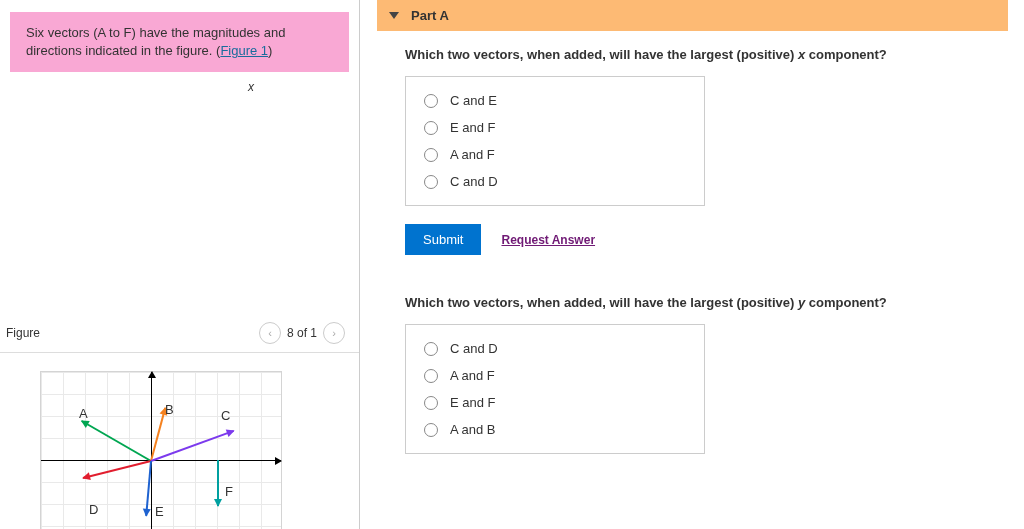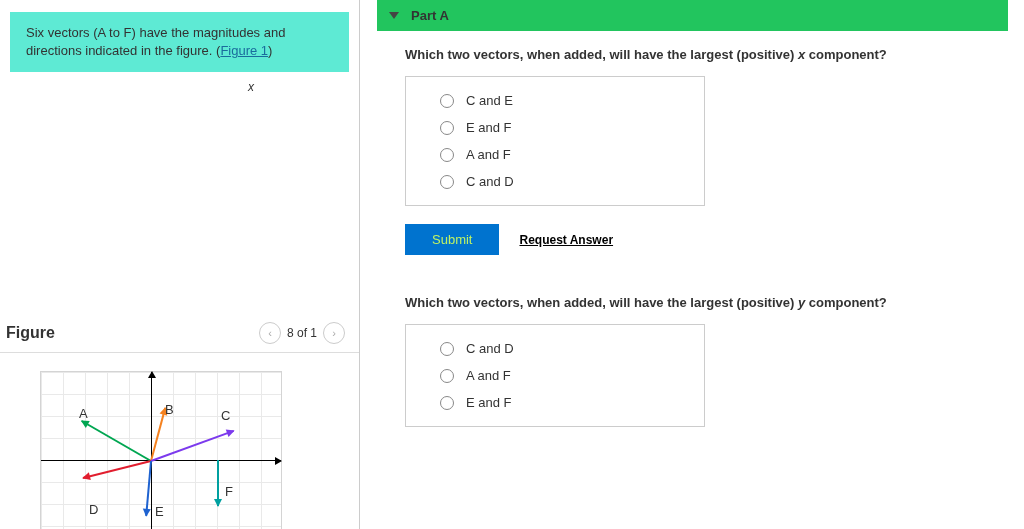--- a/index.html
+++ b/index.html
@@ -21,35 +21,35 @@
     border-right: 1px solid #ccc;
   }
   .right-pane {
     position: absolute;
     left: 361px; top: 0;
     width: 663px;
     height: 529px;
     padding: 0 16px;
   }
   .problem-box {
-    background: #5eead4;
+    background: #f9a8d4;
     padding: 12px 16px;
     margin: 0 10px 18px 10px;
     line-height: 1.4;
   }
   .figure-link { color: #1a6c9c; text-decoration: underline; cursor: pointer; }
   .figure-header {
     display: flex;
     align-items: center;
     justify-content: space-between;
     padding: 0 14px 8px 6px;
     border-bottom: 1px solid #ddd;
     margin-top: 250px;
   }
-  .figure-title { font-weight: bold; font-size: 16px; }
+  .figure-title { font-weight: normal; font-size: 12px; }
   .pager { display: flex; align-items: center; gap: 6px; font-size: 12px; }
   .pager-btn {
     width: 22px; height: 22px; border: 1px solid #ccc; border-radius: 50%;
     display: inline-flex; align-items: center; justify-content: center;
     color: #aaa; font-size: 11px; cursor: pointer; background: #fff;
   }
   .figure-body { padding: 18px 0 0 40px; }
   .chart {
     position: relative;
     width: 242px; height: 162px;
@@ -68,54 +68,54 @@
   .vec-A { background:#00a651; color:#00a651; width:80px; left:110px; top:88px; transform: rotate(-150deg); }
   .vec-B { background:#f58220; color:#f58220; width:55px; left:110px; top:88px; transform: rotate(-75deg); }
   .vec-C { background:#7c3aed; color:#7c3aed; width:88px; left:110px; top:88px; transform: rotate(-20deg); }
   .vec-D { background:#e11d2e; color:#e11d2e; width:70px; left:110px; top:88px; transform: rotate(166deg); }
   .vec-E { background:#1e62d0; color:#1e62d0; width:55px; left:110px; top:88px; transform: rotate(95deg); }
   .vec-F { position:absolute; width:2px; height:46px; left:176px; top:88px; background:#00a0a0; }
   .vec-F::after { content:""; position:absolute; bottom:-1px; left:-3px; border-top:8px solid #00a0a0; border-left:4px solid transparent; border-right:4px solid transparent; }
   .vlab { font-size:13px; position: absolute; }
 
   .part-header {
-    background: #22c55e;
+    background: #fdba74;
     display: flex; align-items: center; gap: 12px;
     padding: 8px 12px;
     font-weight: bold;
   }
   .chev-down {
     width: 0; height: 0;
     border-left: 5px solid transparent;
     border-right: 5px solid transparent;
     border-top: 7px solid #444;
     display: inline-block;
   }
   .part-body { padding: 16px 22px 24px 28px; }
   .prompt { margin-bottom: 14px; font-weight: bold; }
   .prompt .ivar { font-style: italic; }
   .options-box {
     border: 1px solid #ccc;
     width: 300px;
-    padding: 10px 16px;
+    padding: 10px 0;
   }
   .opt-row {
     display: flex; align-items: center; gap: 12px;
     padding: 6px 18px;
   }
   .radio {
     width: 14px; height: 14px; border: 1.5px solid #888; border-radius: 50%;
     flex: none; cursor: pointer;
   }
   .actions { display: flex; align-items: center; gap: 20px; margin-top: 18px; }
   .submit-btn {
-    background: #0073cf; color: #bef264; border: none;
-    padding: 8px 27px; font-size: 13px; cursor: pointer;
-  }
-  .req-link { color: #000000; text-decoration: underline; font-weight: bold; font-size: 12px; cursor: pointer; }
+    background: #0073cf; color: #ffffff; border: none;
+    padding: 8px 18px; font-size: 13px; cursor: pointer;
+  }
+  .req-link { color: #701a75; text-decoration: underline; font-weight: bold; font-size: 12px; cursor: pointer; }
   .partB .options-box { width: 300px; }
 </style>
 </head>
 <body>
 
 <div class="left-pane">
   <div class="problem-box">
     <span>Six vectors (A to F) have the magnitudes and directions indicated in the figure. (</span><span class="figure-link">Figure 1</span><span>)</span>
   </div>
 
@@ -193,15 +193,19 @@
           <span>C and D</span>
         </div>
       <div class="opt-row">
           <span class="radio"></span>
           <span>A and F</span>
         </div>
       <div class="opt-row">
           <span class="radio"></span>
           <span>E and F</span>
         </div>
+      <div class="opt-row">
+          <span class="radio"></span>
+          <span>A and B</span>
+        </div>
     </div>
   </div>
 </div>
 
 </body></html>

